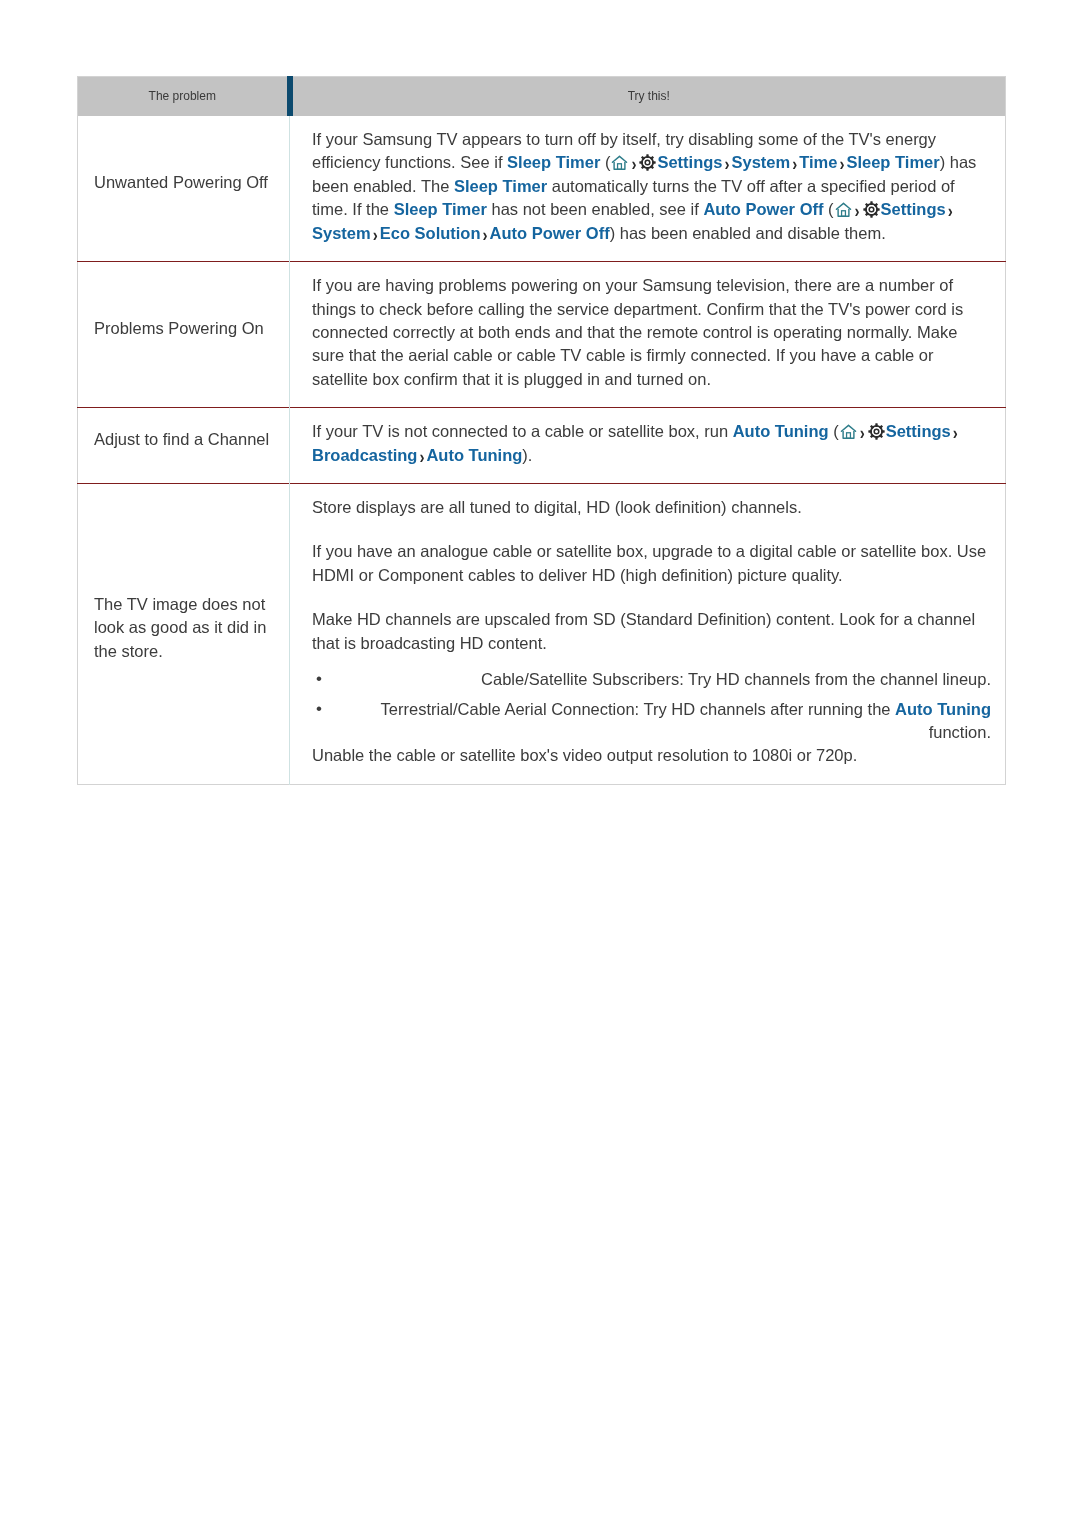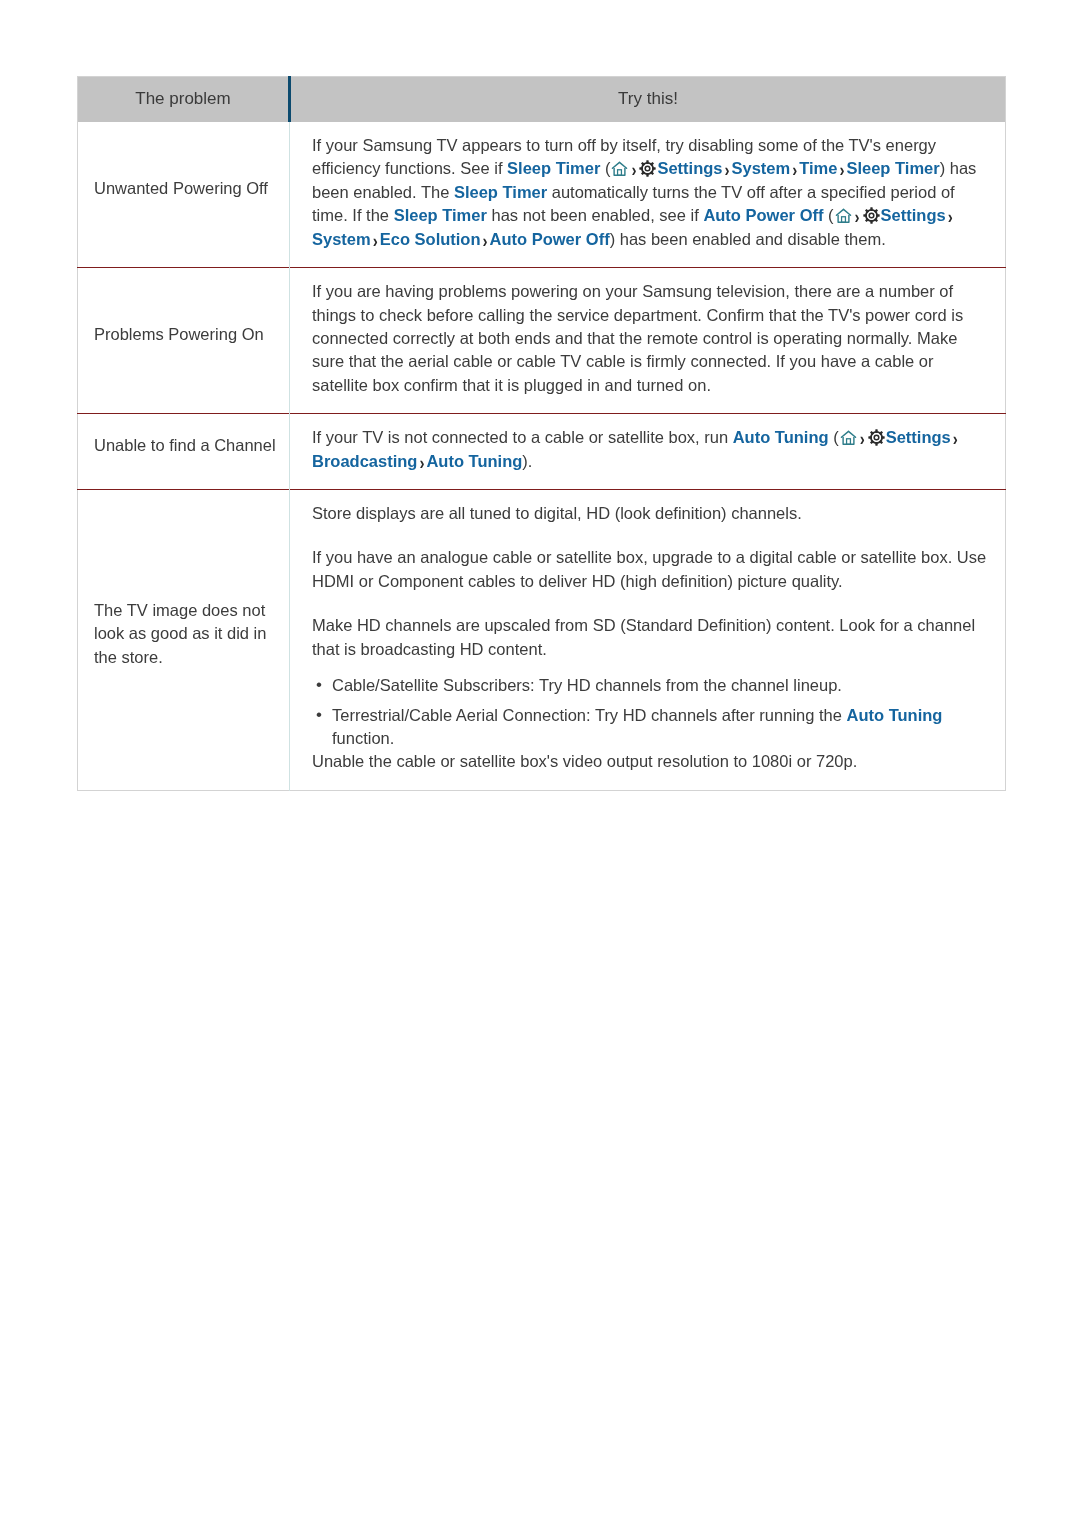--- a/index.html
+++ b/index.html
@@ -29,28 +29,28 @@
     table-layout: fixed;
     border: 1px solid #d3d3d3;
   }
 
   table.tshoot col.c1 { width: 212px; }
   table.tshoot col.c2 { width: 716px; }
 
   thead th {
     background: #c3c3c3;
     font-weight: 400;
-    font-size: 17px;
+    font-size: 12px;
     color: #3a3a3a;
     padding: 12px 6px 13px 6px;
     text-align: center;
     border: none;
   }
   thead th.sep {
-    border-left: 3px solid #0c4a6e;
+    border-left: 6px solid #0c4a6e;
   }
 
   tbody td {
     border-top: 1px solid #7f1d1d;
     vertical-align: middle;
     font-size: 16.5px;
     line-height: 1.42;
     color: #3c3c3c;
   }
   tbody tr:first-child td { border-top: none; }
@@ -65,20 +65,21 @@
 
   td.fix p {
     margin: 0 0 0 0;
   }
   td.fix p + p { margin-top: 21px; }
 
   ul.bullets {
     list-style: none;
     margin: 13px 0 0 0;
     padding: 0;
+    text-align: right;
   }
   ul.bullets li {
     position: relative;
     padding-left: 20px;
     margin-top: 0;
   }
   ul.bullets li + li { margin-top: 6px; }
   ul.bullets li:before {
     content: "\2022";
     position: absolute;
@@ -165,21 +166,21 @@
                 </svg></span><span class="lnk">Settings</span><span class="chev">›</span><span class="lnk">System</span><span class="chev">›</span><span class="lnk">Eco Solution</span><span class="chev">›</span><span class="lnk">Auto Power Off</span>) has been enabled and disable them.</p>
           </td>
         </tr>
         <tr>
           <td class="prob">Problems Powering On</td>
           <td class="fix">
             <p>If you are having problems powering on your Samsung television, there are a number of things to check before calling the service department. Confirm that the TV's power cord is connected correctly at both ends and that the remote control is operating normally. Make sure that the aerial cable or cable TV cable is firmly connected. If you have a cable or satellite box confirm that it is plugged in and turned on.</p>
           </td>
         </tr>
         <tr>
-          <td class="prob">Unable to find a Channel</td>
+          <td class="prob">Adjust to find a Channel</td>
           <td class="fix">
             <p>If your TV is not connected to a cable or satellite box, run <span class="lnk">Auto Tuning</span> (<span class="ico"><svg width="17" height="16" viewBox="0 0 20 19">
                   <path d="M10 1.6 L1.6 8.6 M10 1.6 L18.4 8.6" fill="none" stroke="#2e7d8a" stroke-width="1.7" stroke-linecap="round"></path>
                   <path d="M3.6 8.2 V17 H16.4 V8.2" fill="none" stroke="#2e7d8a" stroke-width="1.7" stroke-linejoin="round"></path>
                   <rect x="7.7" y="10.4" width="4.6" height="6.6" fill="none" stroke="#2e7d8a" stroke-width="1.5"></rect>
                 </svg></span><span class="chev">›</span><span class="ico"><svg width="17" height="17" viewBox="0 0 20 20">
                   <rect x="8.6" y="0.4" width="2.8" height="4.2" rx="0.5" fill="#2b2b2b" transform="rotate(0 10 10)"></rect>
                   <rect x="8.6" y="0.4" width="2.8" height="4.2" rx="0.5" fill="#2b2b2b" transform="rotate(45 10 10)"></rect>
                   <rect x="8.6" y="0.4" width="2.8" height="4.2" rx="0.5" fill="#2b2b2b" transform="rotate(90 10 10)"></rect>
                   <rect x="8.6" y="0.4" width="2.8" height="4.2" rx="0.5" fill="#2b2b2b" transform="rotate(135 10 10)"></rect>

